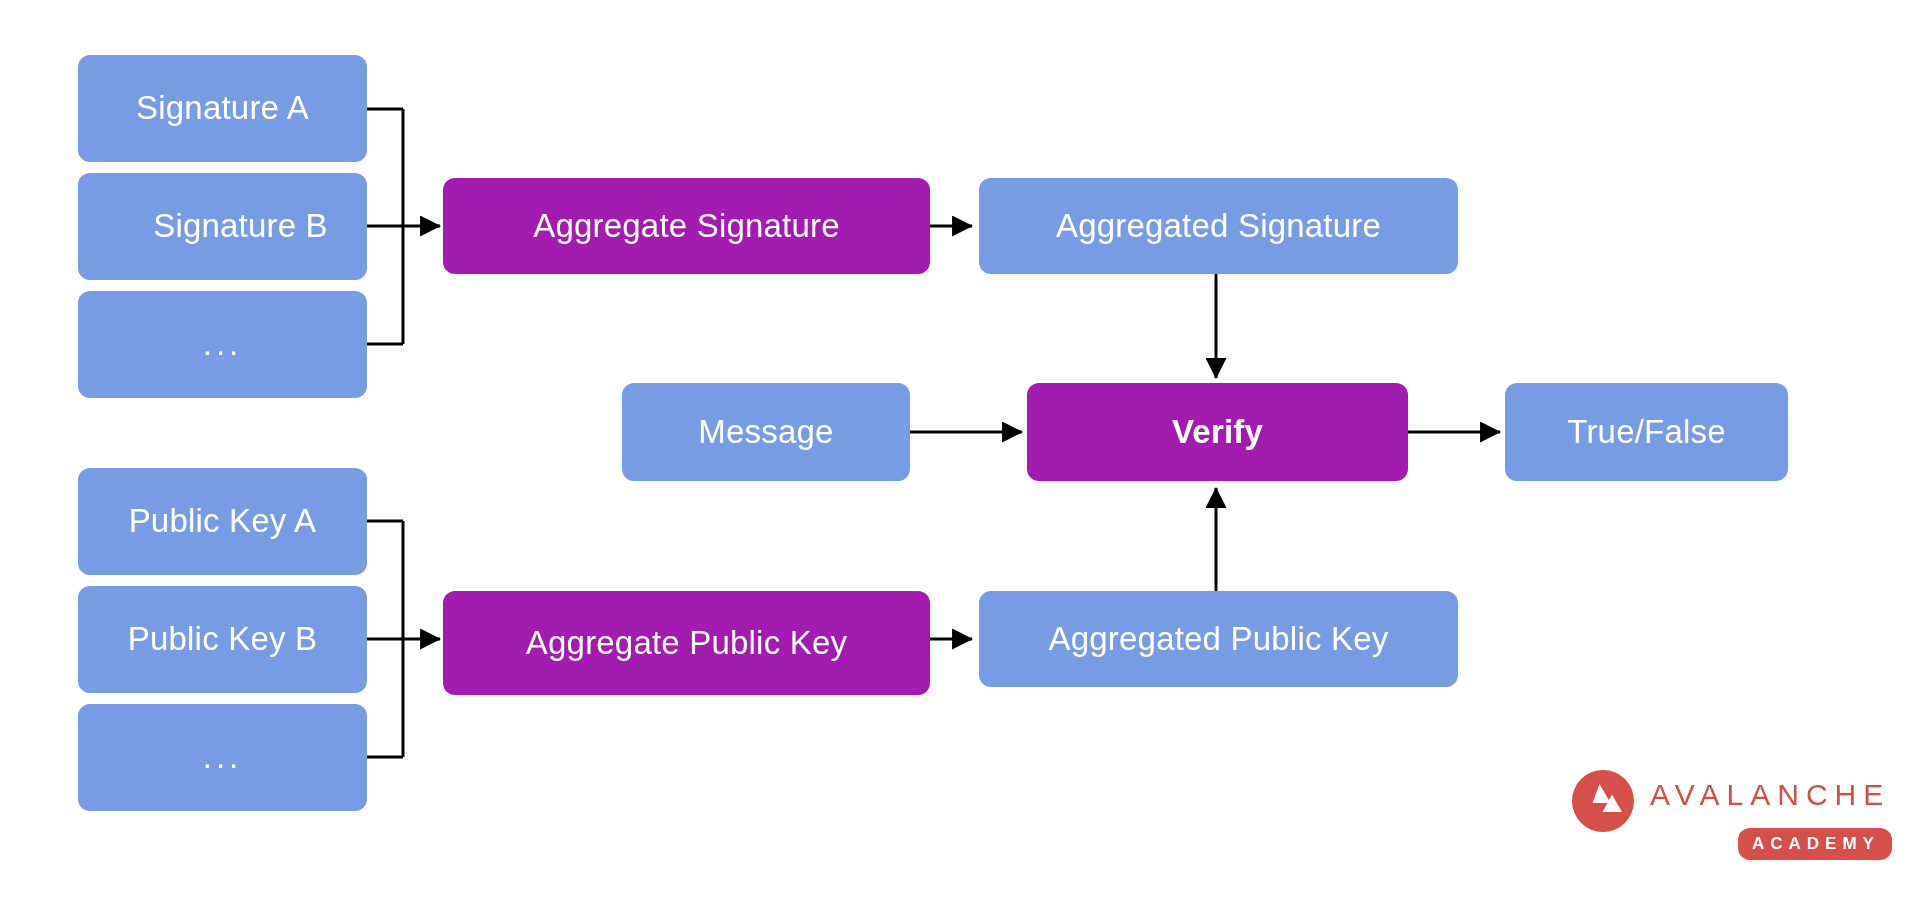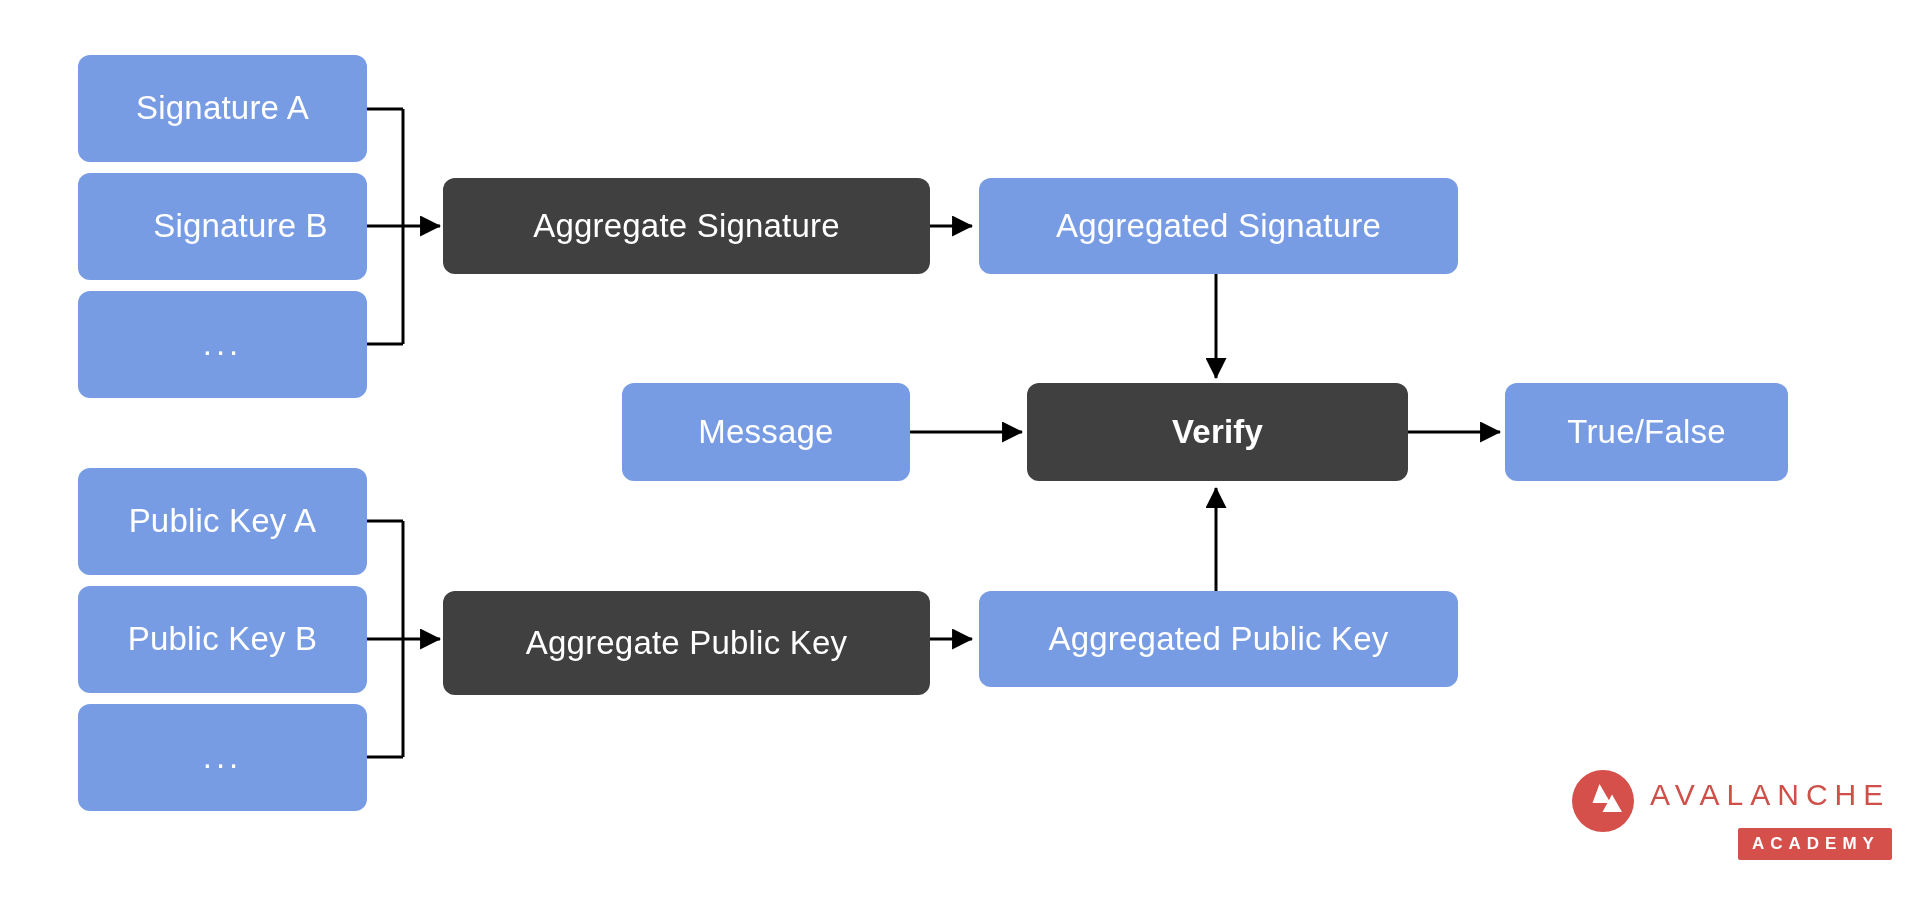--- a/index.html
+++ b/index.html
@@ -27,21 +27,21 @@
     color: #ffffff;
     font-family: "Liberation Sans", sans-serif;
     font-size: 33px;
     font-weight: 400;
     letter-spacing: 0.2px;
     text-align: left;
     line-height: 1.1;
     user-select: none;
   }
   .node.blue  { background: #789ce4; }
-  .node.red   { background: #404040; }
+  .node.red   { background: #a21caf; }
   .node.bold  { font-weight: bold; }
   .node.ellipsis { font-size: 33px; letter-spacing: 4px; }
 
   #edges {
     position: absolute;
     left: 0; top: 0;
     width: 1920px;
     height: 904px;
     pointer-events: none;
   }
@@ -73,21 +73,21 @@
     font-weight: 400;
     letter-spacing: 7px;
     color: #cf5049;
     white-space: nowrap;
   }
   #logo .academy-pill {
     position: absolute;
     left: 166px;
     top: 58px;
     background: #d5504b;
-    border-radius: 2px;
+    border-radius: 12px;
     padding: 6px 12px 6px 14px;
   }
   #logo .academy-pill span {
     font-family: "Liberation Sans", sans-serif;
     font-size: 17px;
     font-weight: bold;
     letter-spacing: 6px;
     color: #ffffff;
     white-space: nowrap;
   }

